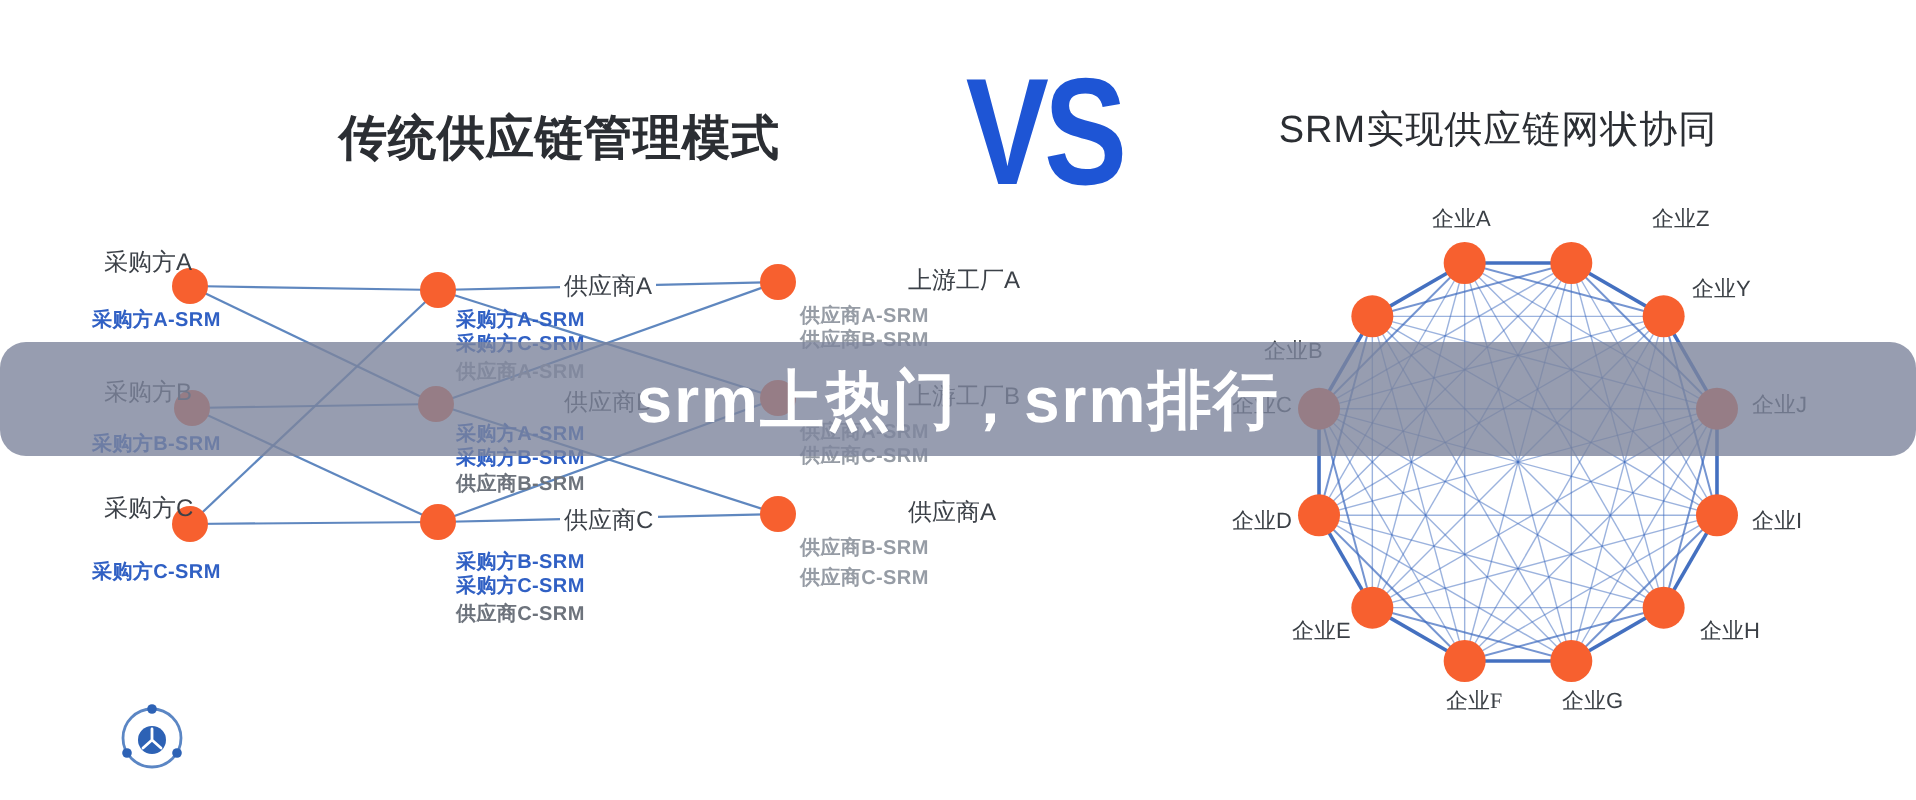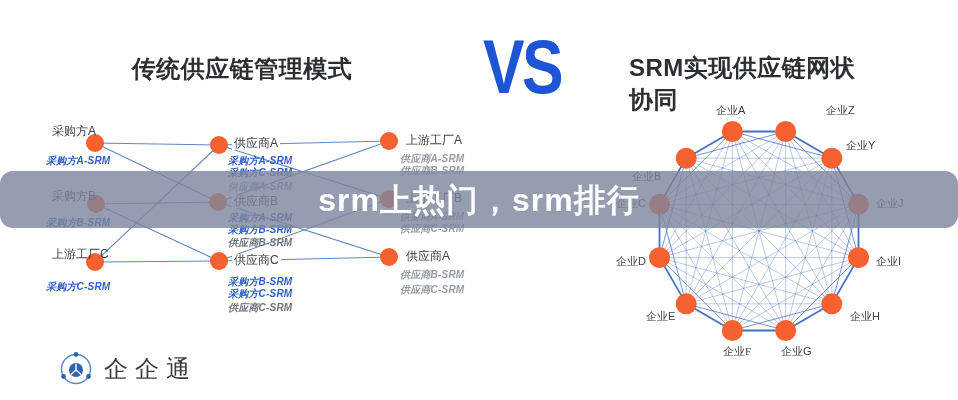--- a/index.html
+++ b/index.html
@@ -1,33 +1,33 @@
 <!DOCTYPE html>
 <html><head>
 <meta charset="utf-8">
 <style>
   html,body{margin:0;padding:0;background:#fff;}
   .canvas{position:relative;width:958px;height:400px;background:#ffffff;overflow:hidden;
           font-family:"Liberation Sans", sans-serif;}
   #net-svg{position:absolute;left:0;top:0;z-index:1;}
   #labels{position:absolute;left:0;top:0;width:958px;height:400px;z-index:2;}
   .lname{position:absolute;font-size:12px;font-weight:500;color:#3c4148;white-space:nowrap;line-height:13px;}
-  .lname.bg{background:#ffffff;padding:0 2px;}
-  .sub{position:absolute;font-size:10px;font-weight:700;white-space:nowrap;line-height:12px;letter-spacing:.2px;font-style:italic;}
+  .lname.bg{background:#ffffff;padding:0 2px;margin-left:48px;}
+  .sub{position:absolute;font-size:10px;font-weight:700;white-space:nowrap;line-height:12px;letter-spacing:.2px;}
   .sub.blue{color:#3060c4;}
   .sub.gray{color:#969ca5;font-weight:600;}
   .sub.darkgray{color:#6d737c;font-weight:600;}
   .rlabel{position:absolute;font-size:11px;font-weight:500;color:#3b4046;white-space:nowrap;line-height:13px;}
   .band{position:absolute;left:0;top:171px;width:958px;height:57px;z-index:3;
         display:flex;align-items:center;justify-content:center;border-radius:13px;}
   .wm{font-size:32px;font-weight:800;letter-spacing:1px;line-height:1;}
-  .title-left{position:absolute;left:94px;top:53px;width:296px;text-align:center;z-index:4;
+  .title-left{position:absolute;left:94px;top:53px;width:296px;text-align:right;z-index:4;
               font-size:24px;font-weight:700;letter-spacing:.5px;}
-  .title-right{position:absolute;left:629px;top:52px;width:240px;z-index:4;
-               font-size:24px;font-weight:700;letter-spacing:.5px;}
+  .title-right{position:absolute;left:629px;top:52px;width:240px;text-align:center;z-index:4;
+               font-size:19px;font-weight:400;letter-spacing:.5px;}
   .vs{position:absolute;left:452px;top:29px;width:140px;text-align:center;z-index:4;
       font-size:76px;font-weight:700;line-height:1;letter-spacing:-3px;
       transform:scaleX(.82);transform-origin:center;}
   .logo{position:absolute;left:57px;top:350px;display:flex;align-items:center;z-index:4;}
   .logo-text{font-size:24px;font-weight:500;color:#383b40;letter-spacing:7px;margin-left:9px;}
 </style>
 </head>
 <body>
 
 <div class="canvas">
@@ -130,21 +130,21 @@
       <circle cx="686.1680015377856" cy="303.8319984622144" r="10.5" fill="#f7602f"></circle>
       <circle cx="831.8319984622144" cy="303.8319984622144" r="10.5" fill="#f7602f"></circle>
       <circle cx="732.3416383544404" cy="330.49036010777405" r="10.5" fill="#f7602f"></circle>
       <circle cx="785.6583616455597" cy="330.490360107774" r="10.5" fill="#f7602f"></circle>
     </svg>
   <div id="labels">
       <div class="lname" style="left: 52px; top: 125px;">采购方A</div>
       <div class="sub blue" style="left: 46px; top: 155px;">采购方A-SRM</div>
       <div class="lname" style="left: 52px; top: 190px; text-align: center;">采购方B</div>
       <div class="sub blue" style="left: 46px; top: 217px;">采购方B-SRM</div>
-      <div class="lname" style="left: 52px; top: 248px;">上游工厂C</div>
+      <div class="lname" style="left: 52px; top: 248px;">采购方C</div>
       <div class="sub blue" style="left: 46px; top: 281px;">采购方C-SRM</div>
       <div class="lname bg" style="left: 232px; top: 137px;">供应商A</div>
       <div class="sub blue" style="left: 228px; top: 155px;">采购方A-SRM</div>
       <div class="sub blue" style="left: 228px; top: 167px;">采购方C-SRM</div>
       <div class="sub gray" style="left: 228px; top: 181px;">供应商A-SRM</div>
       <div class="lname bg" style="left: 232px; top: 195px;">供应商B</div>
       <div class="sub blue" style="left: 228px; top: 212px;">采购方A-SRM</div>
       <div class="sub blue" style="left: 228px; top: 224px;">采购方B-SRM</div>
       <div class="sub darkgray" style="left: 228px; top: 237px;">供应商B-SRM</div>
       <div class="lname bg" style="left: 232px; top: 254px;">供应商C</div>
@@ -184,15 +184,14 @@
 
   <div class="logo">
     <svg width="38" height="38" viewBox="0 0 38 38">
       <circle cx="19" cy="19" r="14.5" fill="none" stroke="#5b86c4" stroke-width="1.4"></circle>
       <circle cx="19" cy="4.5" r="2.4" fill="#2d62b5"></circle>
       <circle cx="6.5" cy="26.5" r="2.4" fill="#2d62b5"></circle>
       <circle cx="31.5" cy="26.5" r="2.4" fill="#2d62b5"></circle>
       <circle cx="19" cy="20" r="7" fill="#2d62b5"></circle>
       <path d="M19 14.5 L19 20 M19 20 L14.5 24 M19 20 L23.5 24" stroke="#ffffff" stroke-width="1.4" fill="none" stroke-linecap="round"></path>
     </svg>
-    <span class="logo-text">企企通</span>
   </div>
 </div>
 
 </body></html>

